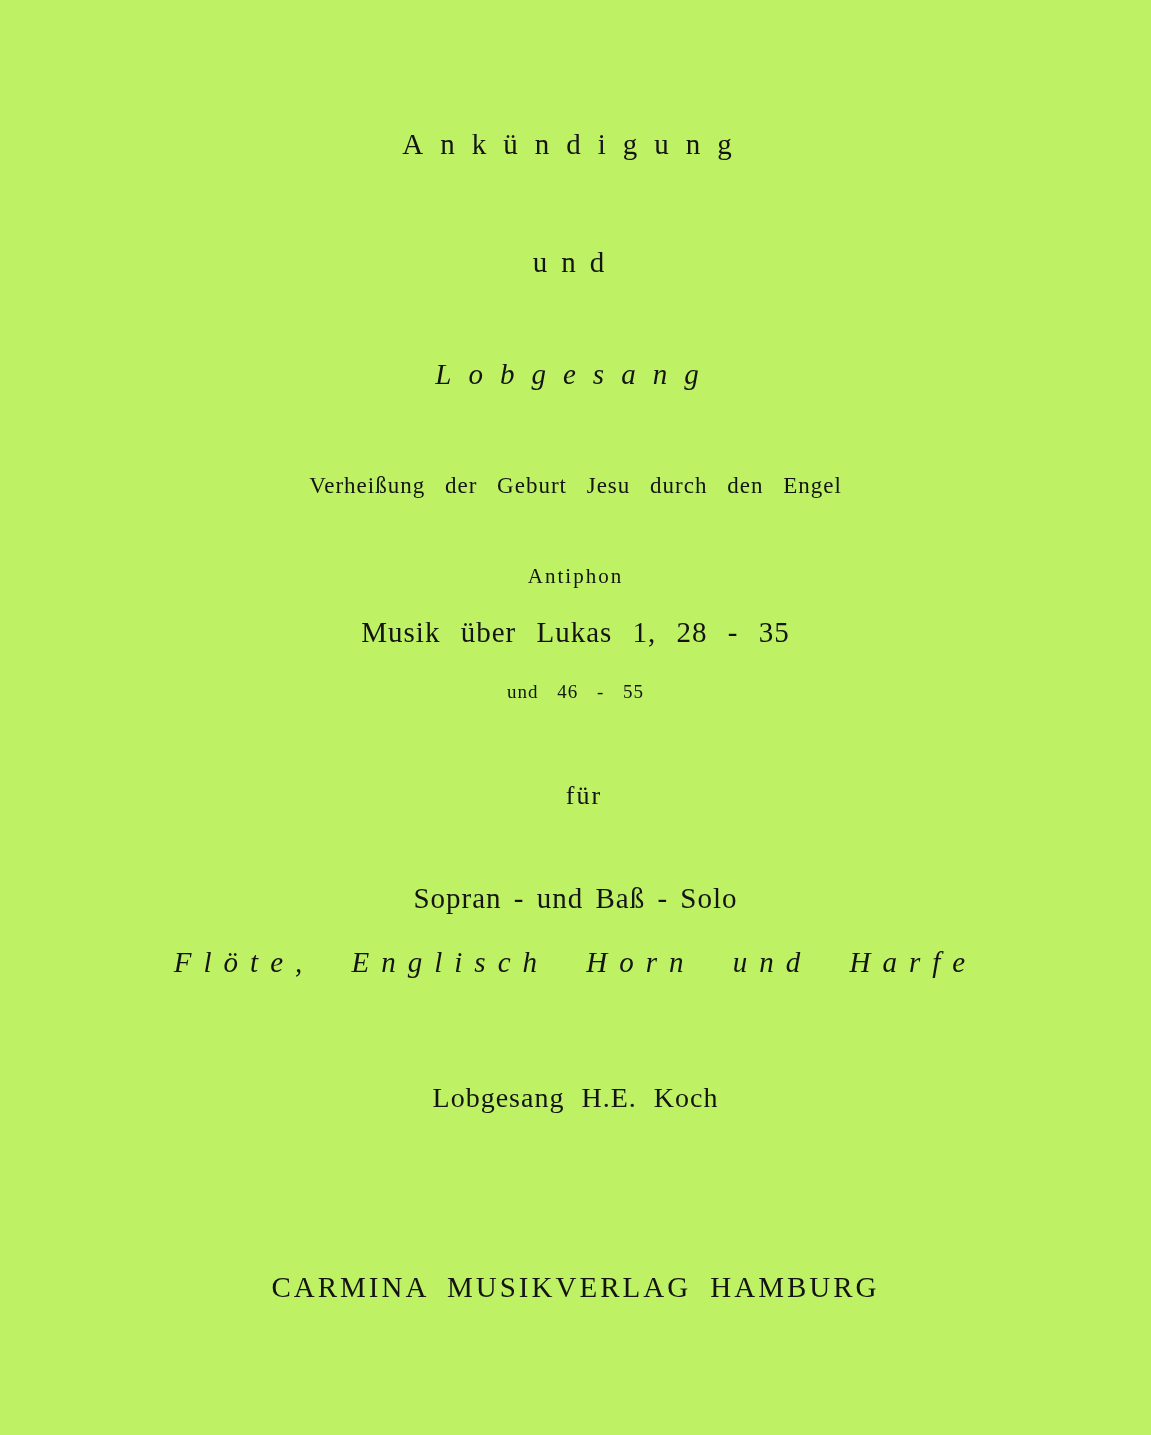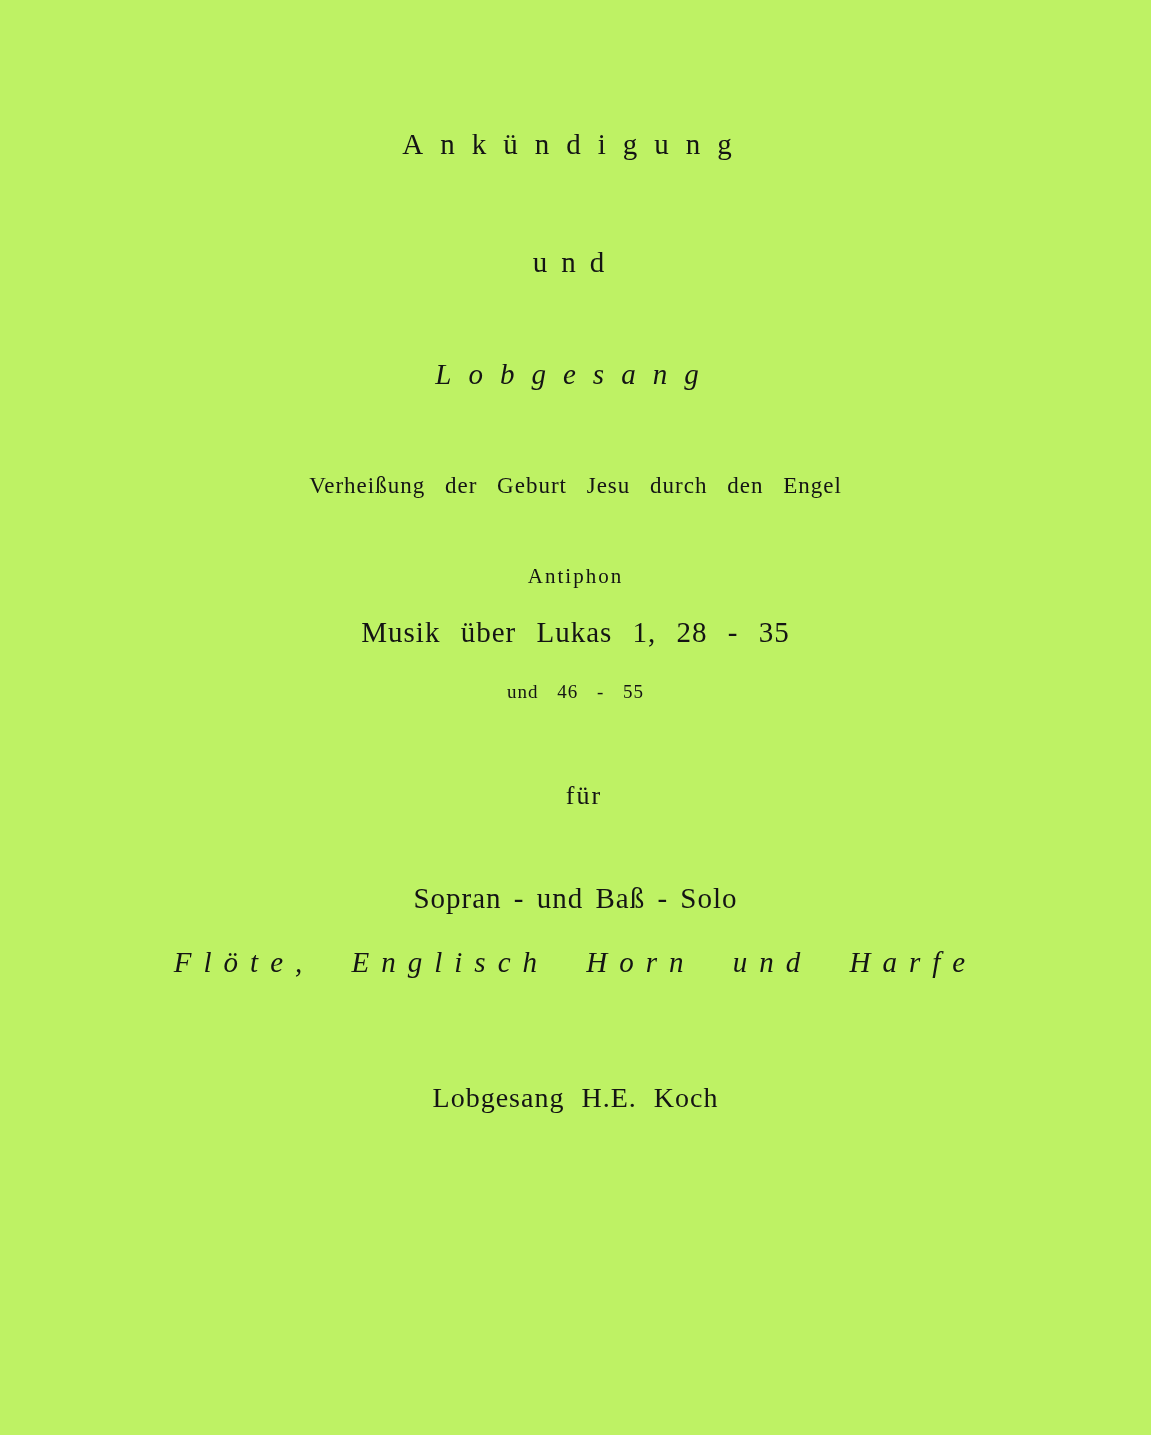--- a/index.html
+++ b/index.html
@@ -59,13 +59,14 @@
   <div class="line t-mus1">Musik über Lukas 1, 28 - 35</div>
   <div class="line t-mus2">und 46 - 55</div>
 
   <div class="line t-fuer">für</div>
 
   <div class="line t-inst1">Sopran - und Baß - Solo</div>
   <div class="line t-inst2">Flöte, Englisch Horn und Harfe</div>
 
   <div class="line t-comp">Lobgesang H.E. Koch</div>
 
+  <div class="line t-publ">CARMINA MUSIKVERLAG HAMBURG</div>
 </div>
 
 </body></html>

